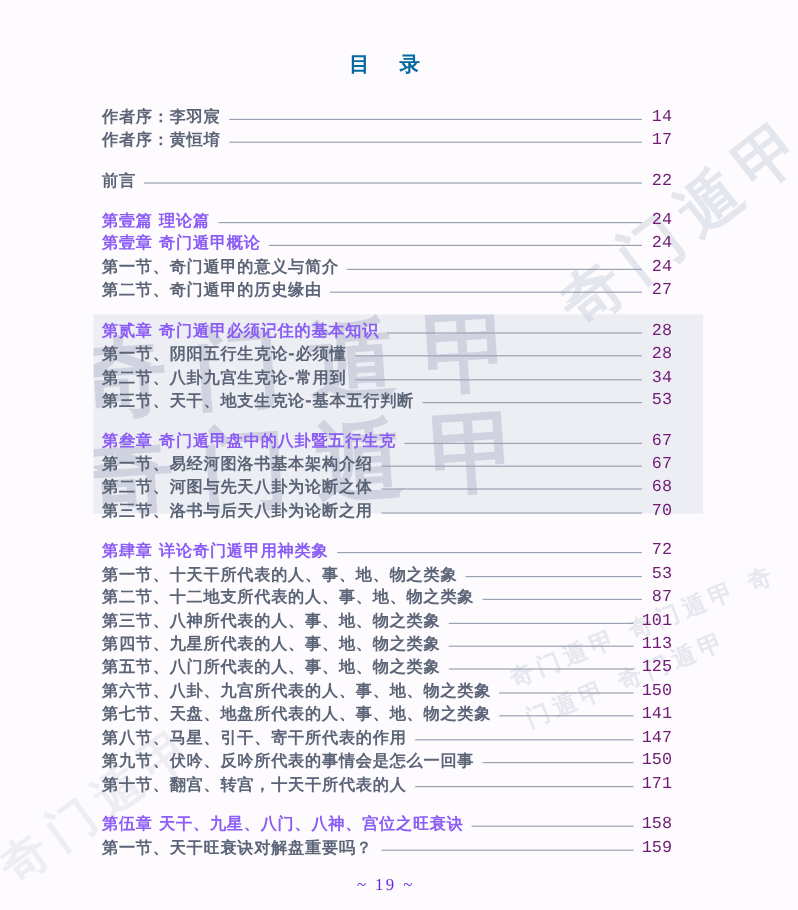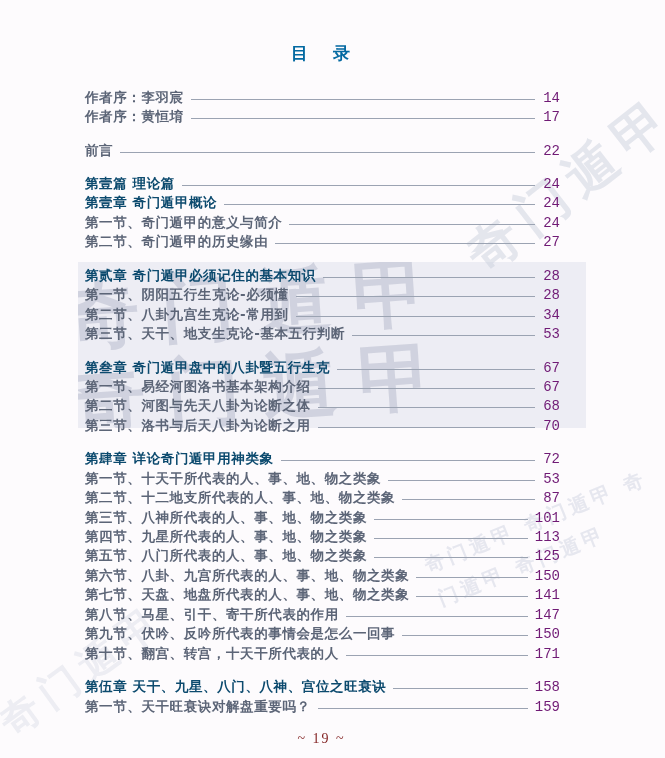--- a/index.html
+++ b/index.html
@@ -50,38 +50,38 @@
     color:#0369a1;
   }
   .toc{position:absolute;left:85px;right:105px;top:88px;}
   .row{
     display:flex;align-items:center;
     height:19.45px;
     font-size:13.5px;
     color:#5c6577;
   }
   .row.gap{margin-top:14px;}
-  .row.part .label,.row.chapter .label{color:#0c4a6e;}
+  .row.part .label,.row.chapter .label{color:#8b5cf6;}
   .label{white-space:nowrap;letter-spacing:0.6px;font-weight:bold;}
   .leader{
     flex:1 1 auto;min-width:18px;
     height:1px;background:#9ba3b2;
     margin:3px 7px 0 7px;
   }
   .num{
     font-family:Liberation Mono, monospace;
     font-size:14px;color:#701a75;
     white-space:nowrap;text-align:right;min-width:18px;
   }
   .footer{
     position:absolute;left:0;right:22px;bottom:11px;
     text-align:center;
     font-family:"Liberation Serif",serif;
     font-size:14px;letter-spacing:2px;
-    color:#7f1d1d;
+    color:#6d28d9;
   }
 </style>
 </head>
 <body>
 
 <div class="page">
 
   <div class="wm wm-band">
     <span>奇门遁甲　奇门遁甲</span>
   </div>

